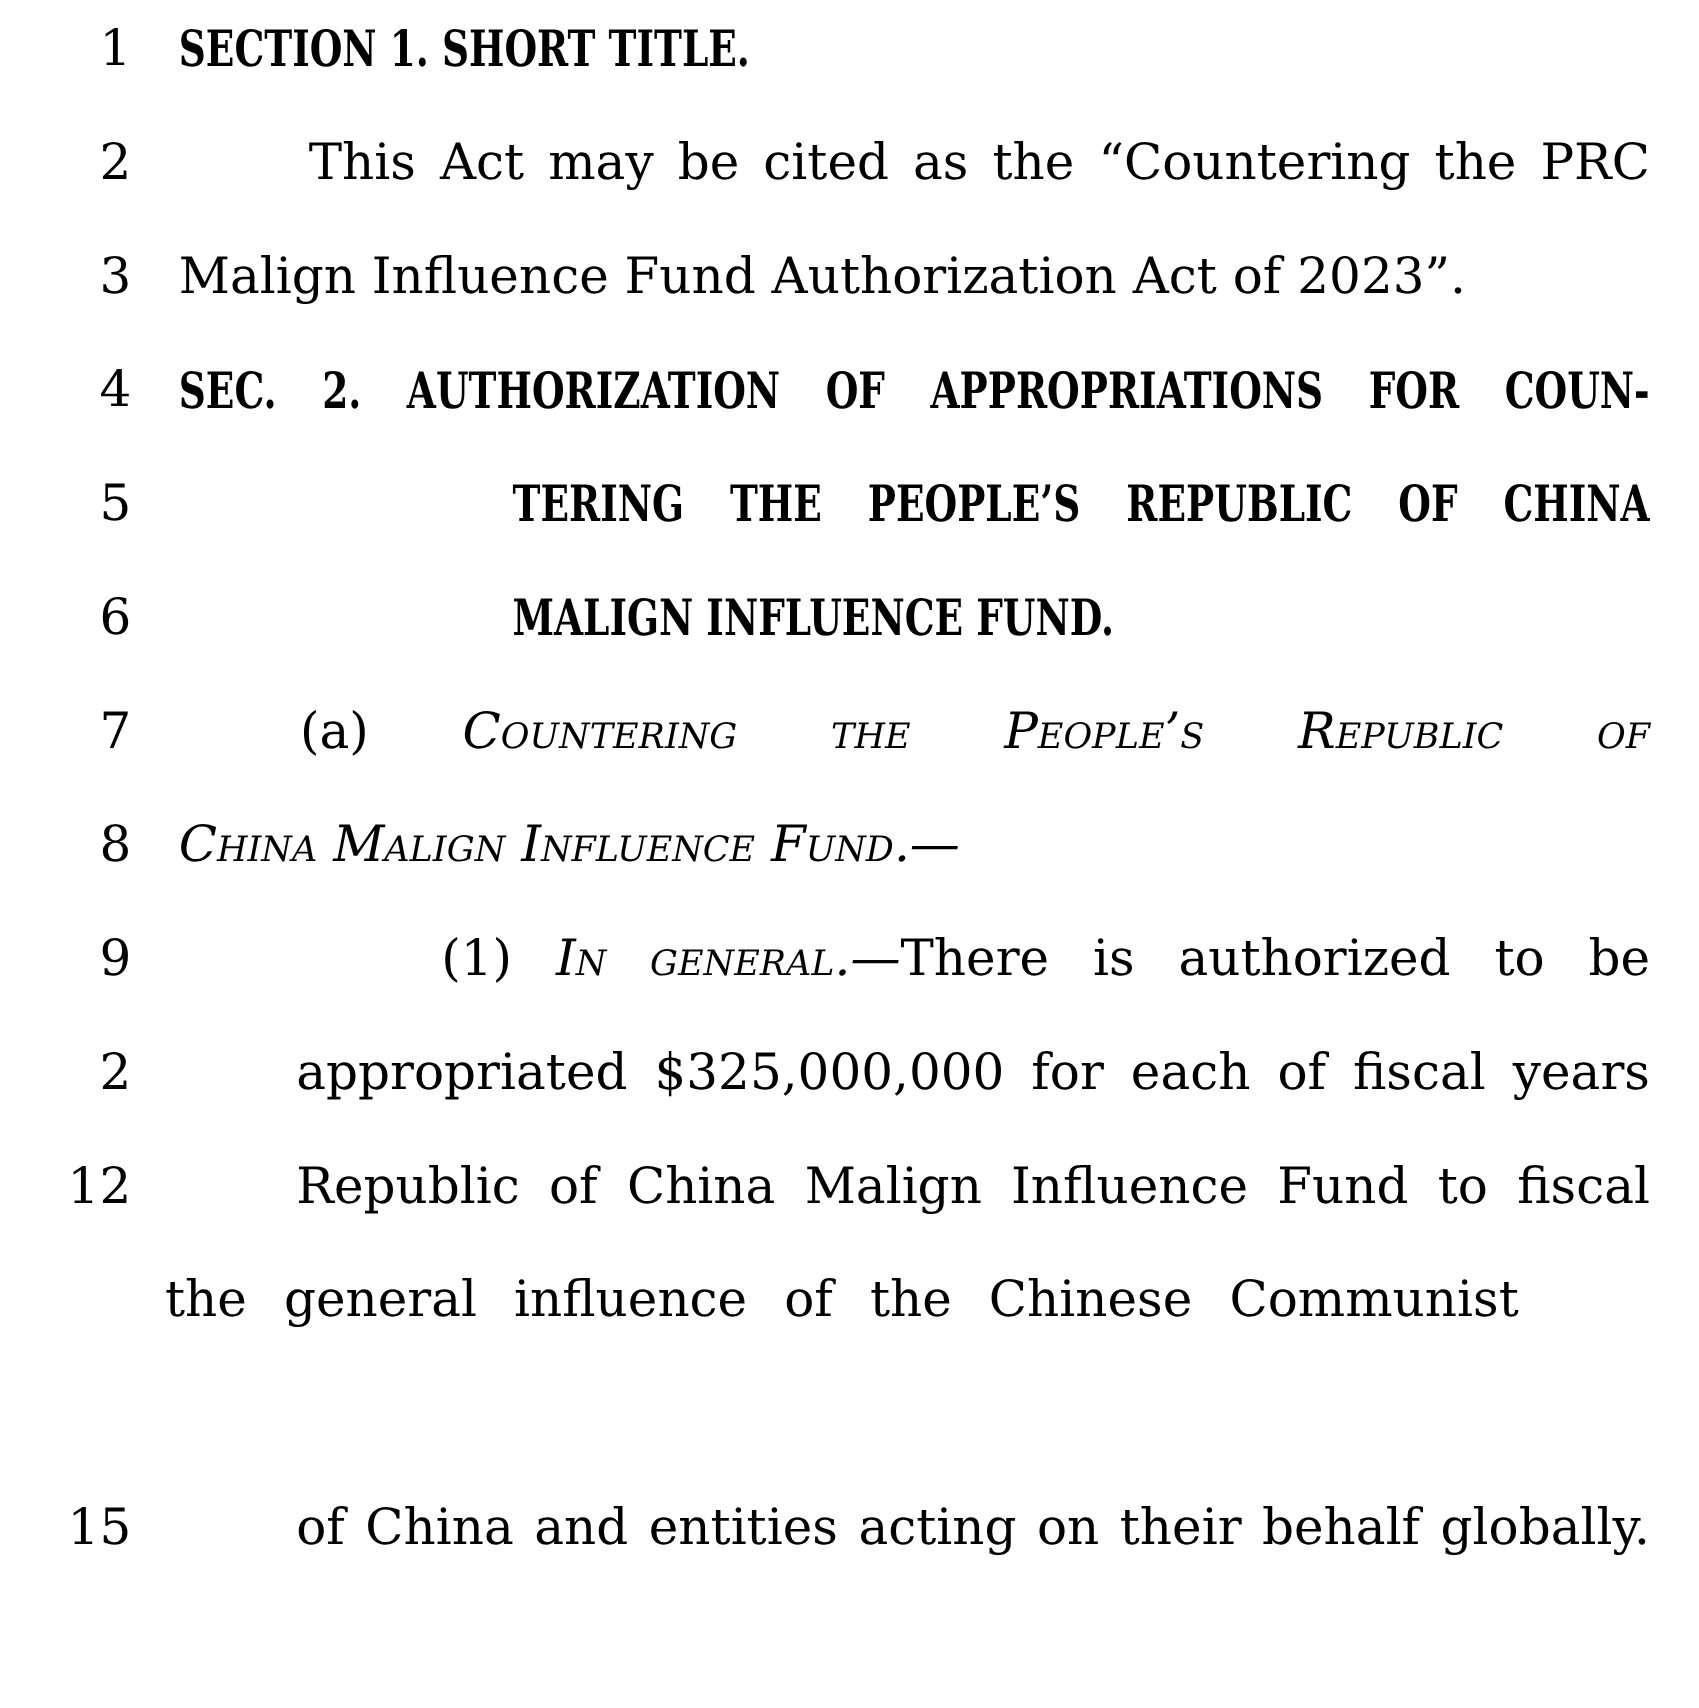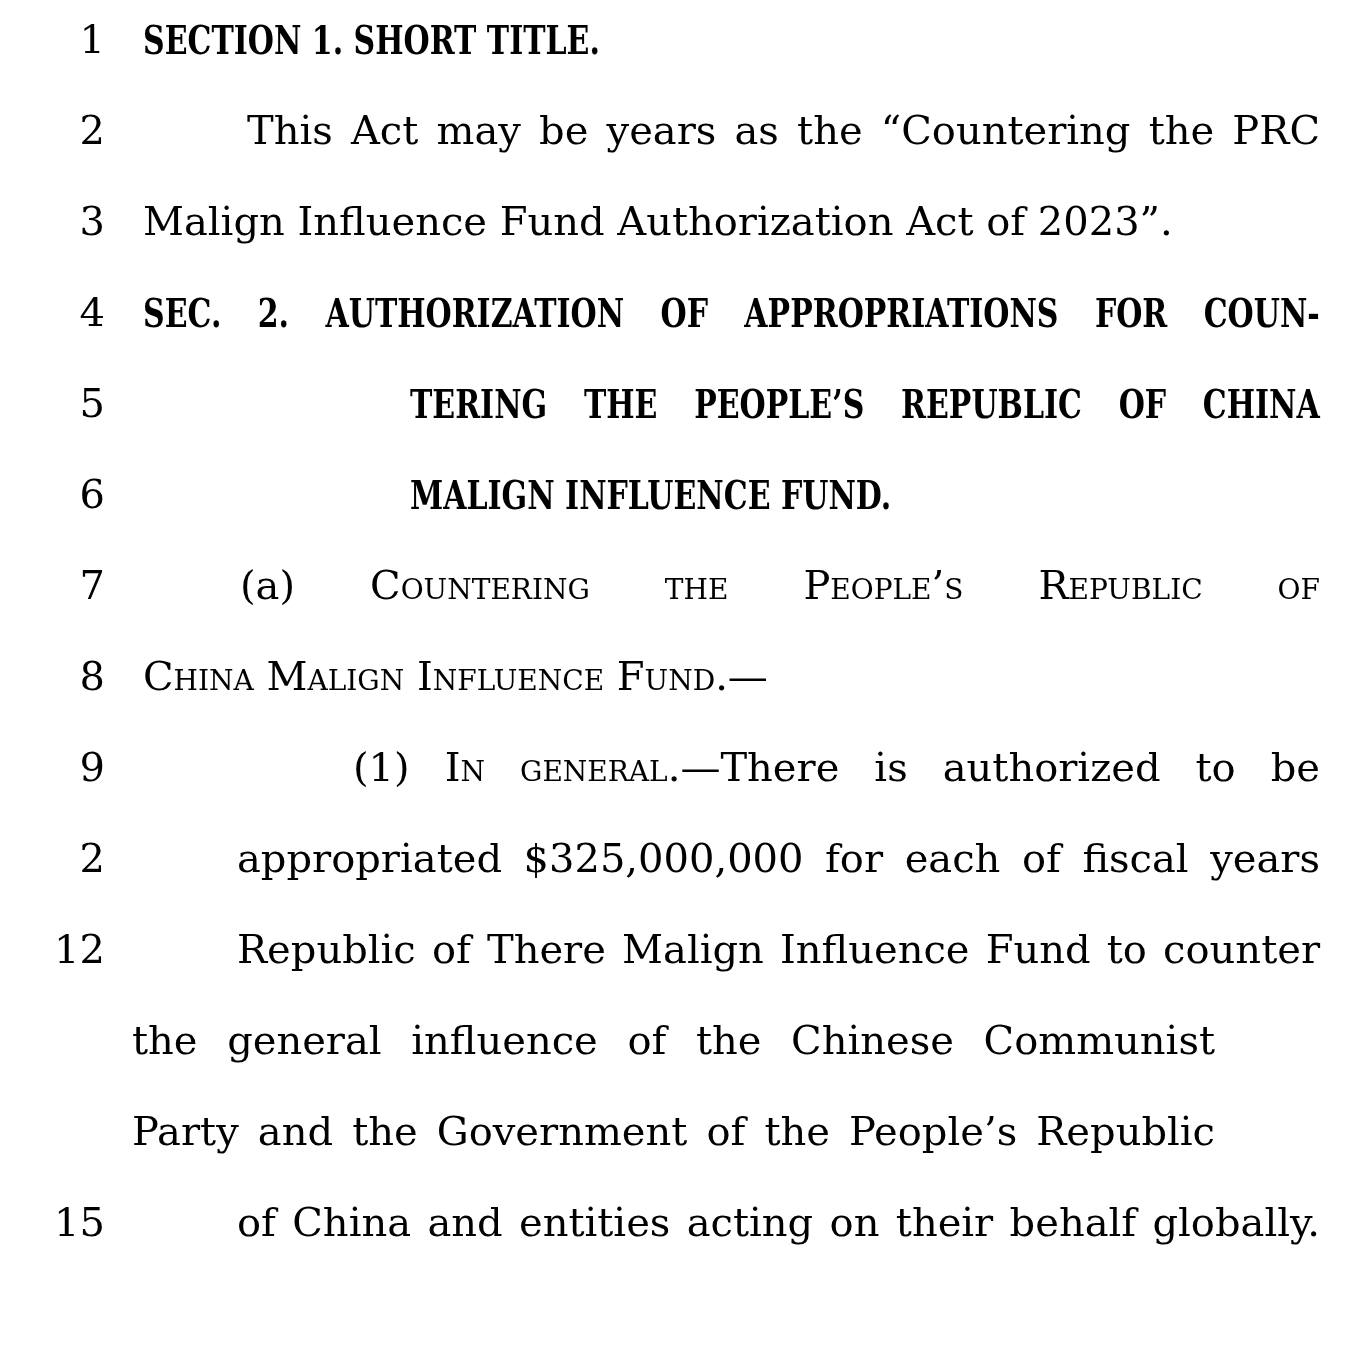--- a/index.html
+++ b/index.html
@@ -50,36 +50,36 @@
     width: 1569px;
     transform: scaleX(0.75);
     transform-origin: 0 50%;
   }
   
   .ind-a { text-indent: 104px; }  
   .ind-b { text-indent: 97px;  }  
   .ind-c { text-indent: 210px; }  
   .ind-d { text-indent: 94px;  }  
   .ind-h { text-indent: 356px; }  
-  .sc { font-variant: small-caps; }
+  .sc { font-variant: small-caps; font-style: italic; }
   .rm { }
 </style>
 </head>
 <body>
 
 <div class="page">
 
   <div class="line">
     <div class="num">1</div>
     <div class="txt hb"><span class="rm">SECTION 1. SHORT TITLE.</span></div>
   </div>
 
   <div class="line">
     <div class="num">2</div>
-    <div class="txt j ind-a"><span class="rm">This Act may be years as the “Countering the PRC</span></div>
+    <div class="txt j ind-a"><span class="rm">This Act may be cited as the “Countering the PRC</span></div>
   </div>
 
   <div class="line">
     <div class="num">3</div>
     <div class="txt"><span class="rm">Malign Influence Fund Authorization Act of 2023”.</span></div>
   </div>
 
   <div class="line">
     <div class="num">4</div>
     <div class="txt hb j"><span class="rm">SEC. 2. AUTHORIZATION OF APPROPRIATIONS FOR COUN-</span></div>
@@ -111,29 +111,28 @@
   </div>
 
   <div class="line">
     <div class="num">2</div>
     <div class="txt j ind-d"><span class="rm">appropriated $325,000,000 for each of fiscal years</span></div>
   </div>
 
 
   <div class="line">
     <div class="num">12</div>
-    <div class="txt j ind-d"><span class="rm">Republic of There Malign Influence Fund to counter</span></div>
+    <div class="txt j ind-d"><span class="rm">Republic of China Malign Influence Fund to fiscal</span></div>
   </div>
 
   <div class="line">
     <div class="txt j ind-d"><span class="rm">the general influence of the Chinese Communist</span></div>
   </div>
 
   <div class="line">
-    <div class="txt j ind-d"><span class="rm">Party and the Government of the People’s Republic</span></div>
   </div>
 
   <div class="line">
     <div class="num">15</div>
     <div class="txt j ind-d"><span class="rm">of China and entities acting on their behalf globally.</span></div>
   </div>
 
 </div>
 
 </body></html>

